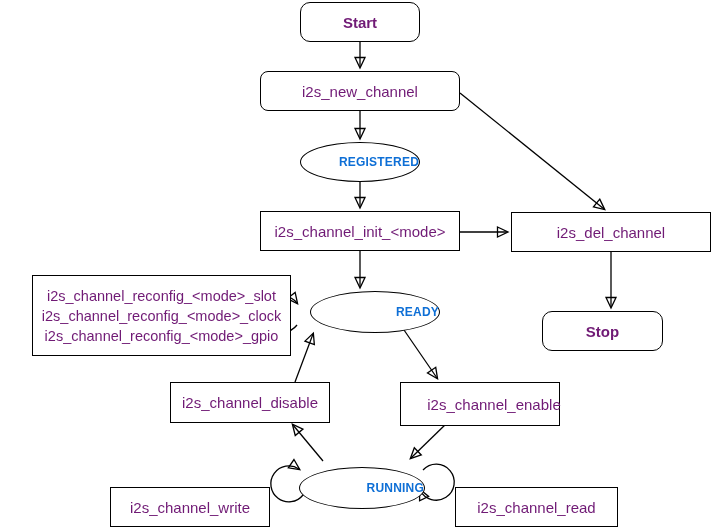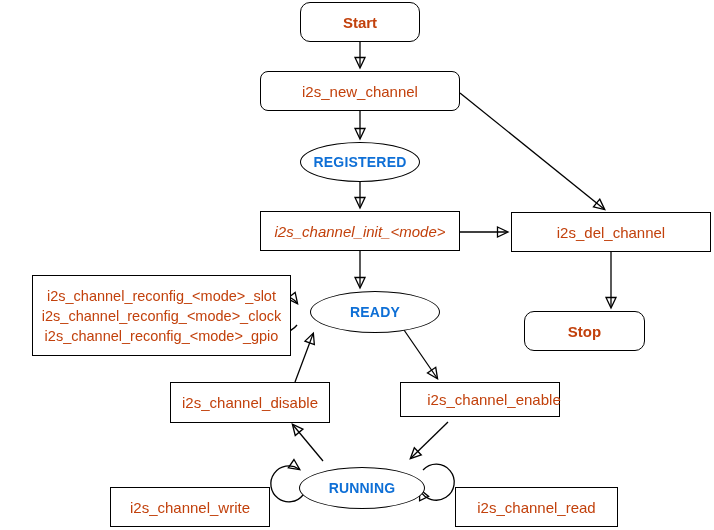--- a/index.html
+++ b/index.html
@@ -30,34 +30,35 @@
   .node {
     position: absolute;
     box-sizing: border-box;
     background: #ffffff;
     border: 1.4px solid #000000;
     display: flex;
     align-items: center;
     justify-content: center;
     text-align: center;
     font-size: 15px;
-    color: #c2410c;
+    color: #701a75;
   }
   .terminal {
     border-radius: 10px;
     font-weight: bold;
     border-width: 1.6px;
   }
   .state {
     border-radius: 50%;
     font-weight: bold;
     color: #0e6fd6;
-    font-size: 14px;
+    font-size: 12px;
     border-width: 1.5px;
     letter-spacing: 0.2px;
+    justify-content: flex-end;
   }
   .multiline {
     flex-direction: column;
     font-size: 14.5px;
     line-height: 20px;
     justify-content: center;
   }
 </style>
 </head>
 <body>
@@ -92,47 +93,47 @@
   </div>
 
   <div class="node" style="left:260px; top:71px; width:200px; height:40px;border-radius:8px;">
     <span>i2s_new_channel</span>
   </div>
 
   <div class="node state" style="left:300px; top:142px; width:120px; height:40px;">
     <span>REGISTERED</span>
   </div>
 
-  <div class="node" style="left:260px; top:211px; width:200px; height:40px;font-style:italic;">
+  <div class="node" style="left:260px; top:211px; width:200px; height:40px;">
     <span>i2s_channel_init_&lt;mode&gt;</span>
   </div>
 
   <div class="node" style="left:511px; top:212px; width:200px; height:40px;">
     <span>i2s_del_channel</span>
   </div>
 
-  <div class="node terminal" style="left:524px; top:311px; width:121px; height:40px;">
+  <div class="node terminal" style="left:542px; top:311px; width:121px; height:40px;">
     <span>Stop</span>
   </div>
 
   <div class="node state" style="left:310px; top:291px; width:130px; height:42px;">
     <span>READY</span>
   </div>
 
   <div class="node multiline" style="left:4px; top:275px; width:259px; height:81px;margin-left:28px;">
     <span>i2s_channel_reconfig_&lt;mode&gt;_slot</span>
     <span>i2s_channel_reconfig_&lt;mode&gt;_clock</span>
     <span>i2s_channel_reconfig_&lt;mode&gt;_gpio</span>
   </div>
 
   <div class="node" style="left:170px; top:382px; width:160px; height:41px;text-align:center;">
     <span>i2s_channel_disable</span>
   </div>
 
-  <div class="node" style="left:400px; top:382px; width:160px; height:35px;padding-left:28px;">
+  <div class="node" style="left:400px; top:382px; width:160px; height:44px;padding-left:28px;">
     <span>i2s_channel_enable</span>
   </div>
 
   <div class="node state" style="left:299px; top:467px; width:126px; height:42px;">
     <span>RUNNING</span>
   </div>
 
   <div class="node" style="left:110px; top:487px; width:160px; height:40px;">
     <span>i2s_channel_write</span>
   </div>

